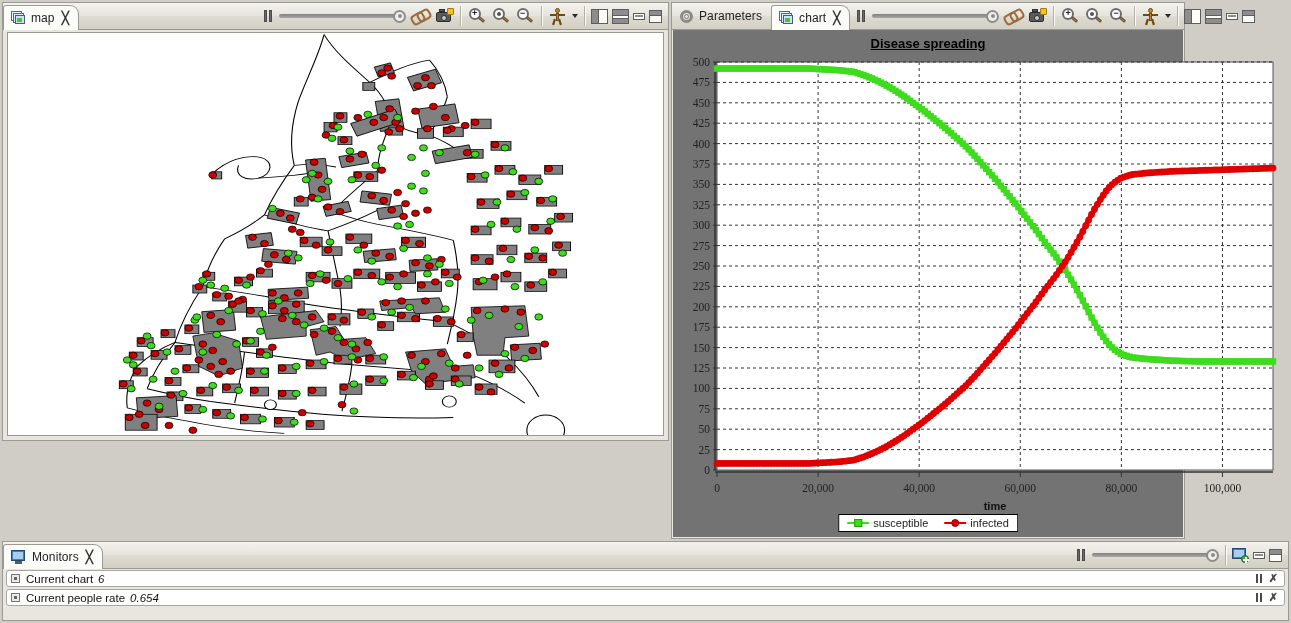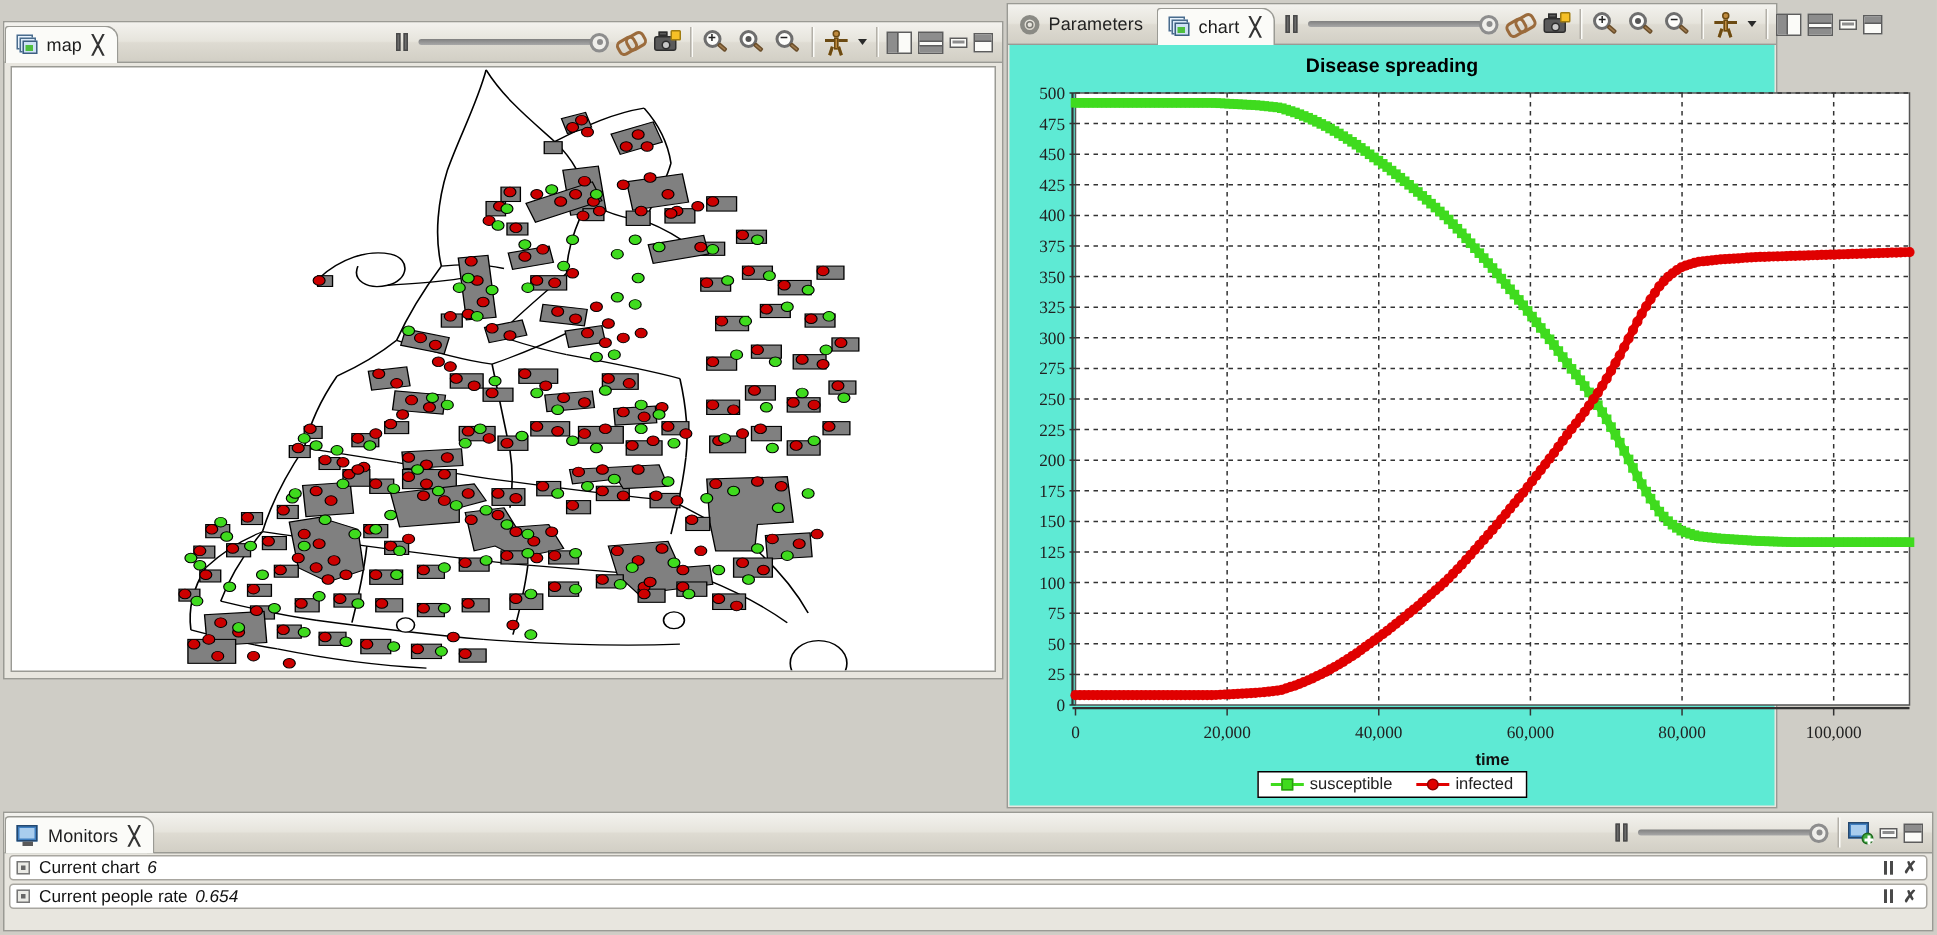--- a/index.html
+++ b/index.html
@@ -100,26 +100,26 @@
   .ic-mon .scr2{position:absolute;left:2px;top:2px;width:10px;height:7px;background:#a9cdee;}
   .ic-mon .base{position:absolute;left:4px;top:11px;width:7px;height:3px;background:#5a5a5a;}
   .ic-monplus{width:17px;height:15px;position:relative;}
   .ic-monplus .scr{position:absolute;left:0;top:0;width:14px;height:11px;background:#3f7fc1;border:1px solid #25486e;}
   .ic-monplus .scr2{position:absolute;left:2px;top:2px;width:10px;height:7px;background:#a9cdee;}
   .ic-monplus .plus{position:absolute;right:0;bottom:0;width:8px;height:8px;border-radius:50%;background:#3faa3f;border:1px solid #1f6b1f;}
   .ic-monplus .plus::after{content:"";position:absolute;left:3px;top:1px;width:2px;height:6px;background:#fff;}
   .ic-monplus .plus::before{content:"";position:absolute;left:1px;top:3px;width:6px;height:2px;background:#fff;z-index:1;}
 
   
-  #mapPanel { left:2px; top:2px; width:667px; height:439px;margin-top:12px; }
+  #mapPanel { left:2px; top:2px; width:667px; height:439px; }
   .mapCanvas { position:absolute; left:4px; top:29px; right:4px; bottom:4px; background:#fff; border:1px solid #9a9a94; overflow:hidden; }
 
   
   #chartPanel { left:671px; top:2px; width:514px; height:537px; }
-  .chartBody { position:absolute; left:1px; top:27px; right:1px; bottom:1px; background:#5eead4; }
+  .chartBody { position:absolute; left:1px; top:27px; right:1px; bottom:1px; background:#737373;text-decoration:underline; }
   .chartTitle { text-align:center; font-size:13px; font-weight:bold; color:#000; padding-top:6px; }
   .plotwrap { position:absolute; left:0; top:0; right:0; bottom:0; }
   .legendBox {
     position:absolute; left:50%; transform:translateX(-50%); bottom:5px;
     border:1px solid #000; background:#fff; padding:2px 8px;
     display:flex; gap:16px; align-items:flex-end; font-size:11px; color:#222;
   }
   .legendBox .item{display:flex;align-items:center;gap:4px;}
   .legendBox .ln{width:22px;height:2px;position:relative;}
   .legendBox .mk{position:absolute;left:7px;top:-3px;width:8px;height:8px;}

